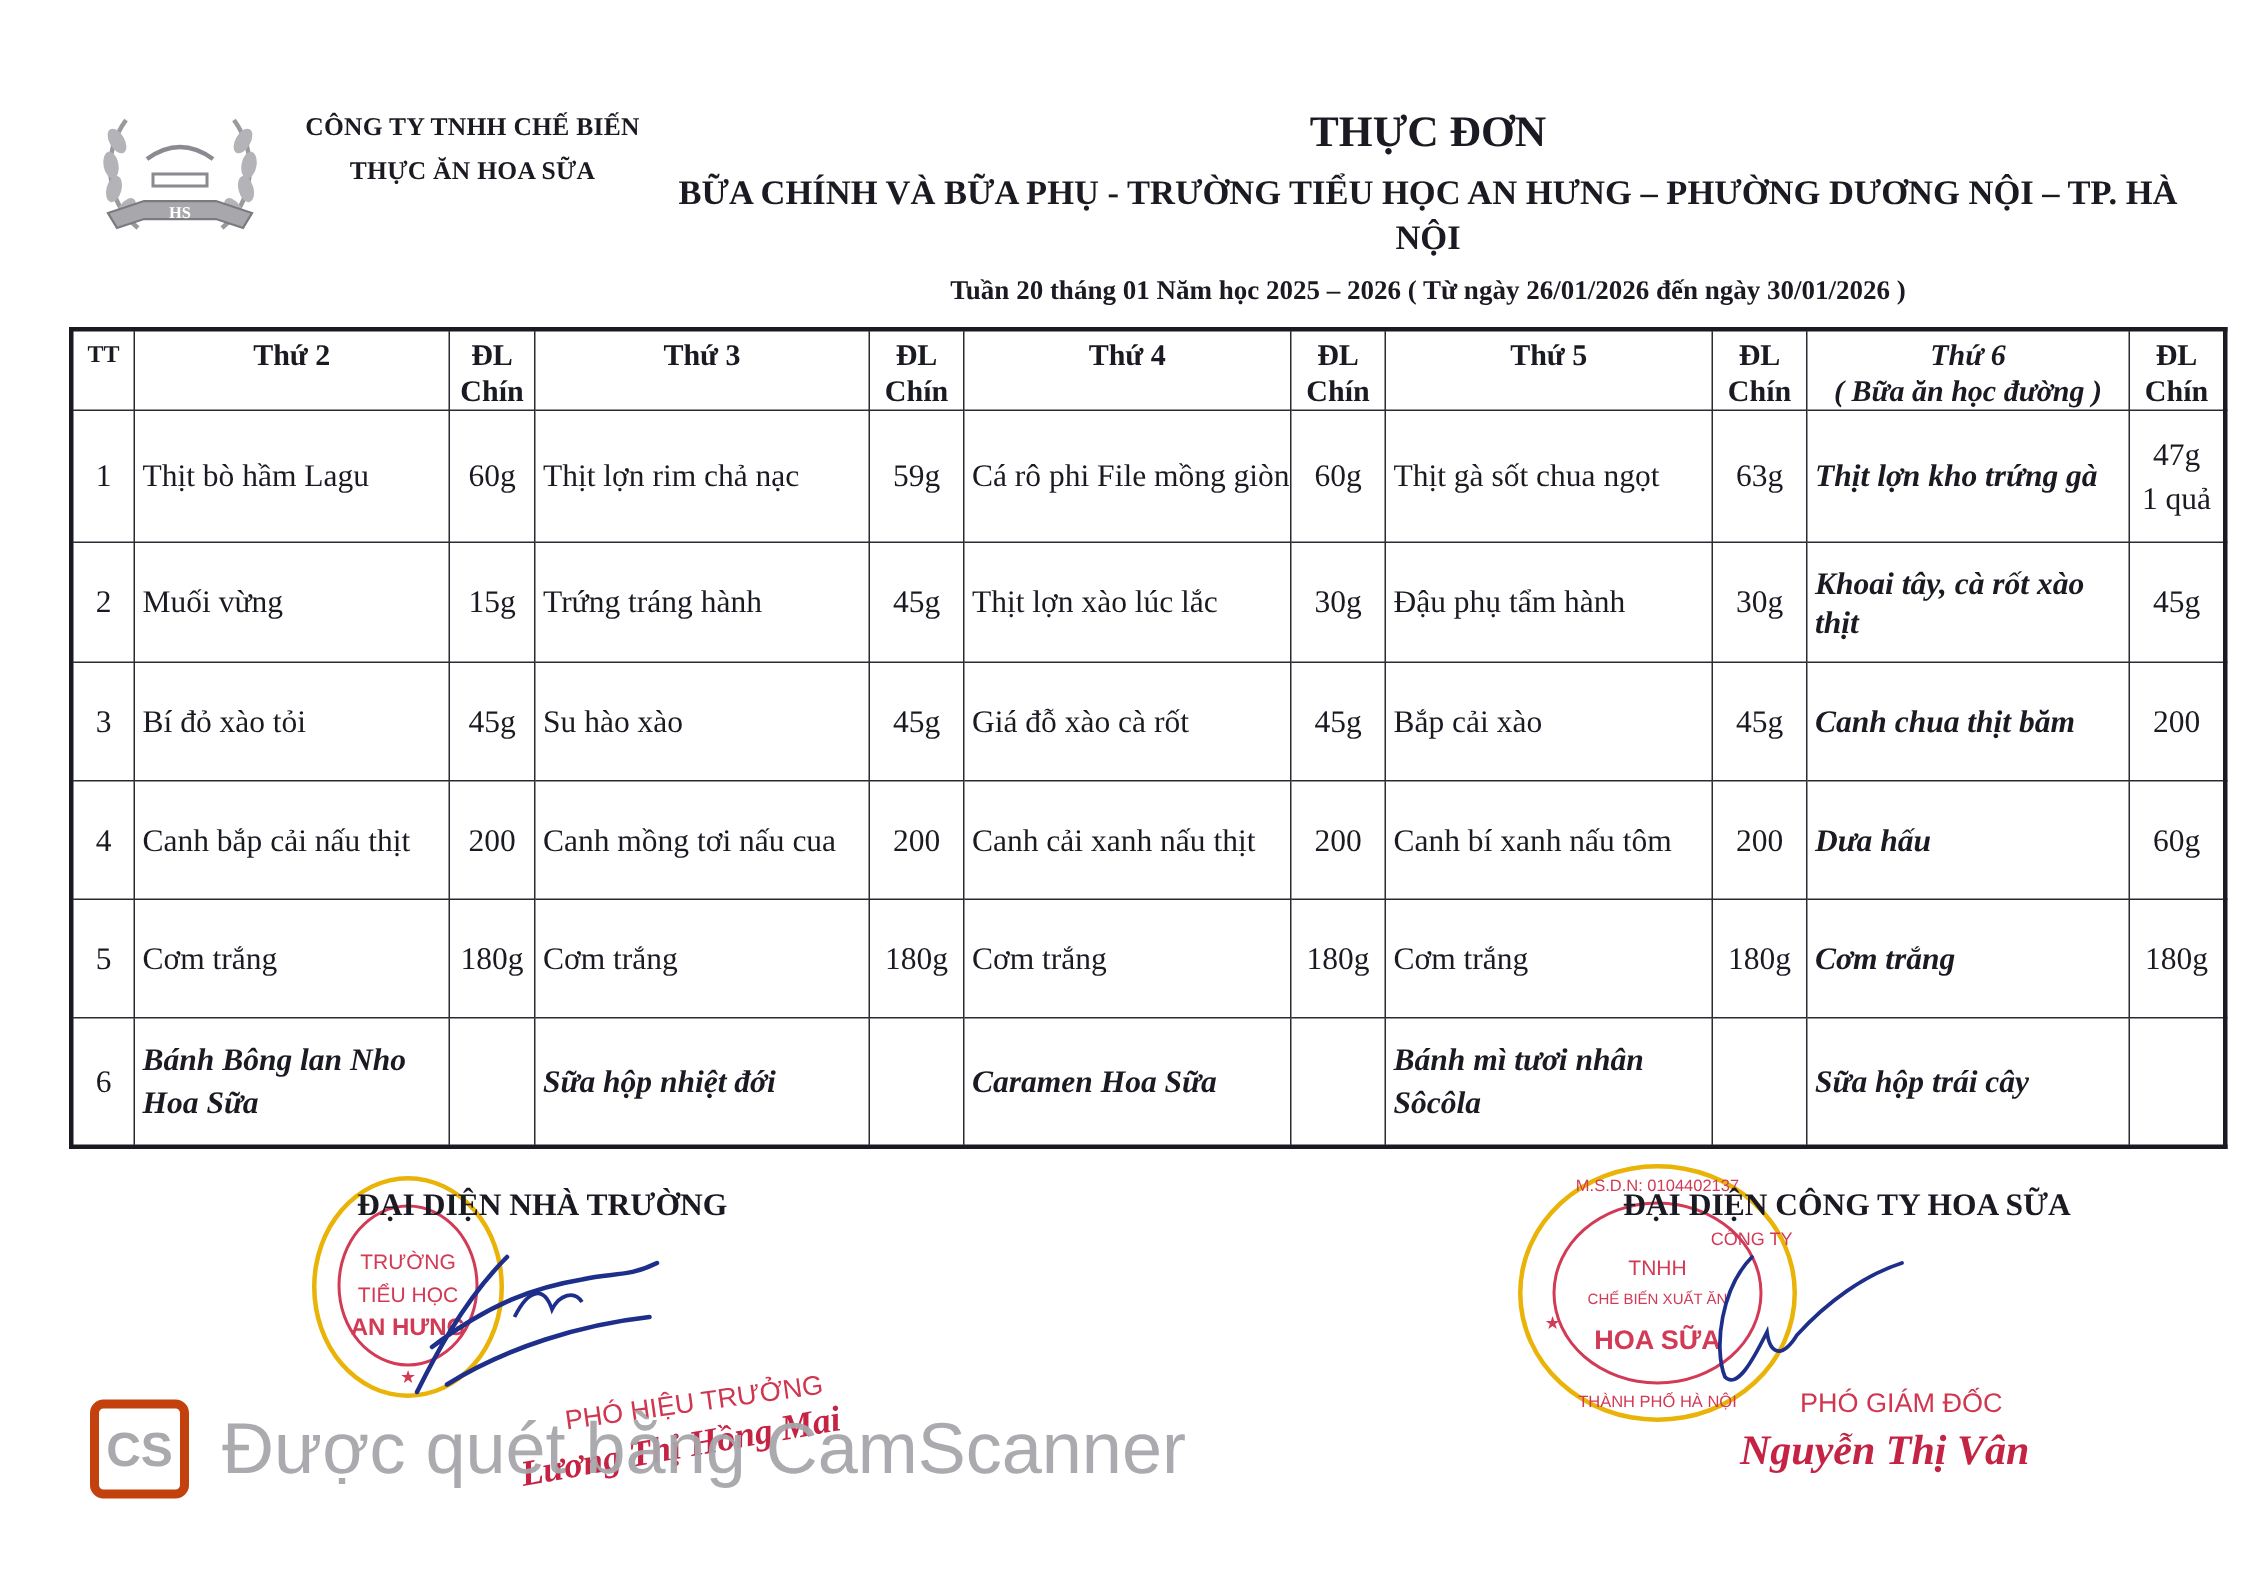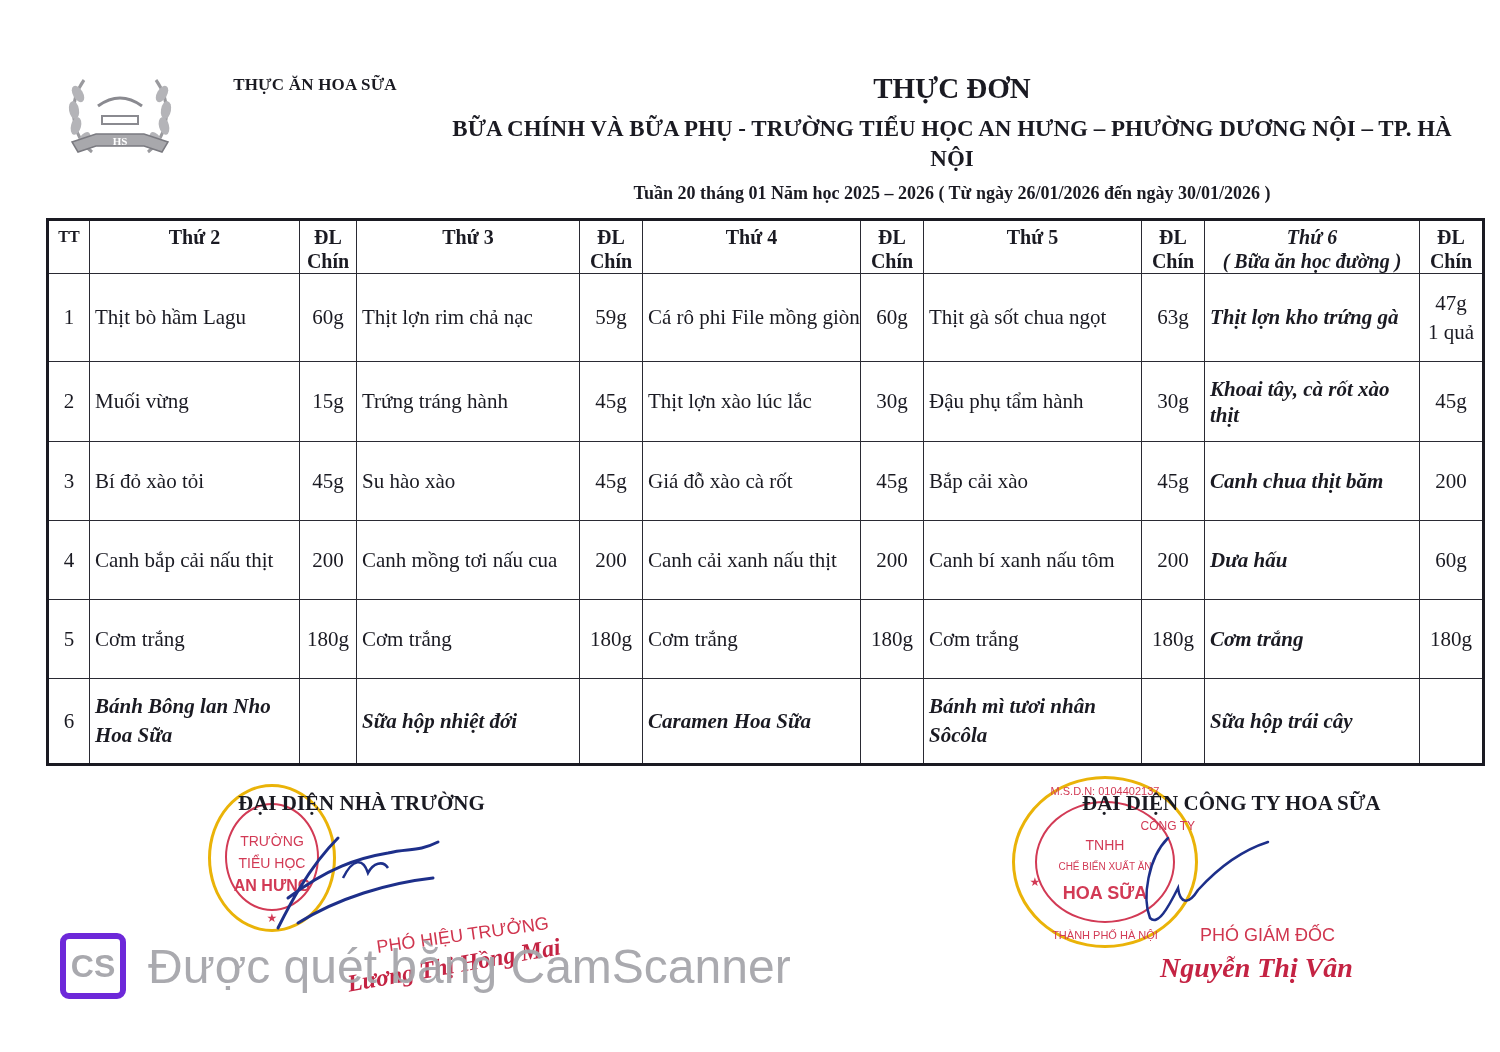--- a/index.html
+++ b/index.html
@@ -40,21 +40,21 @@
   .stamp-school { left: 208px; top: 784px; width: 128px; height: 148px; }
   .stamp-school .inner { left: 14px; top: 16px; right: 14px; bottom: 18px; }
   .stamp-company { left: 1012px; top: 776px; width: 186px; height: 172px; }
   .stamp-company .inner { left: 20px; top: 22px; right: 20px; bottom: 22px; }
 
   .role { position: absolute; color: #d0364f; font-family: "Liberation Sans", sans-serif; font-size: 18px; }
   .name-script { position: absolute; color: #c42343; font-family: "Liberation Serif", serif;
                  font-style: italic; font-weight: bold; }
 
   .watermark { position: absolute; left: 60px; top: 932px; height: 68px; display: flex; align-items: center; }
-  .cs-badge { width: 66px; height: 66px; border: 6px solid #6d28d9; border-radius: 9px;
+  .cs-badge { width: 66px; height: 66px; border: 6px solid #c2410c; border-radius: 9px;
               color: #a9a9ae; font-family: "Liberation Sans", sans-serif; font-weight: bold;
               font-size: 32px; display: flex; align-items: center; justify-content: center; }
   .wm-text { margin-left: 22px; font-family: "Liberation Sans", sans-serif; font-size: 48px; color: #a6a6ab; opacity: 0.95; }
 </style>
 </head>
 <body>
 
 <div class="logo">
   <svg width="116" height="88" viewBox="0 0 116 88">
     <g fill="none" stroke="#9a9a9e" stroke-width="3">
@@ -72,20 +72,21 @@
       <ellipse cx="94" cy="68" rx="5" ry="9" transform="rotate(-35 94 68)"></ellipse>
     </g>
     <path d="M36 34 Q58 18 80 34" fill="none" stroke="#8a8a90" stroke-width="3"></path>
     <rect x="40" y="44" width="36" height="8" fill="none" stroke="#8a8a90" stroke-width="2"></rect>
     <path d="M10 70 L34 62 L82 62 L106 70 L100 80 L82 74 L34 74 L16 80 Z" fill="#a8a8ac" stroke="#7a7a80" stroke-width="1.5"></path>
     <text x="58" y="73" text-anchor="middle" font-family="Liberation Serif, serif" font-size="11" font-weight="bold" fill="#ffffff">HS</text>
   </svg>
 </div>
 
 <div class="company">
+  <div>CÔNG TY TNHH CHẾ BIẾN</div>
   <div>THỰC ĂN HOA SỮA</div>
 </div>
 
 <div class="title-block">
   <div class="title">THỰC ĐƠN</div>
   <div class="subtitle">BỮA CHÍNH VÀ BỮA PHỤ - TRƯỜNG TIỂU HỌC AN HƯNG – PHƯỜNG DƯƠNG NỘI – TP. HÀ NỘI</div>
   <div class="week">Tuần 20 tháng 01 Năm học 2025 – 2026 ( Từ ngày 26/01/2026 đến ngày 30/01/2026 )</div>
 </div>
 
 <table class="menu">

